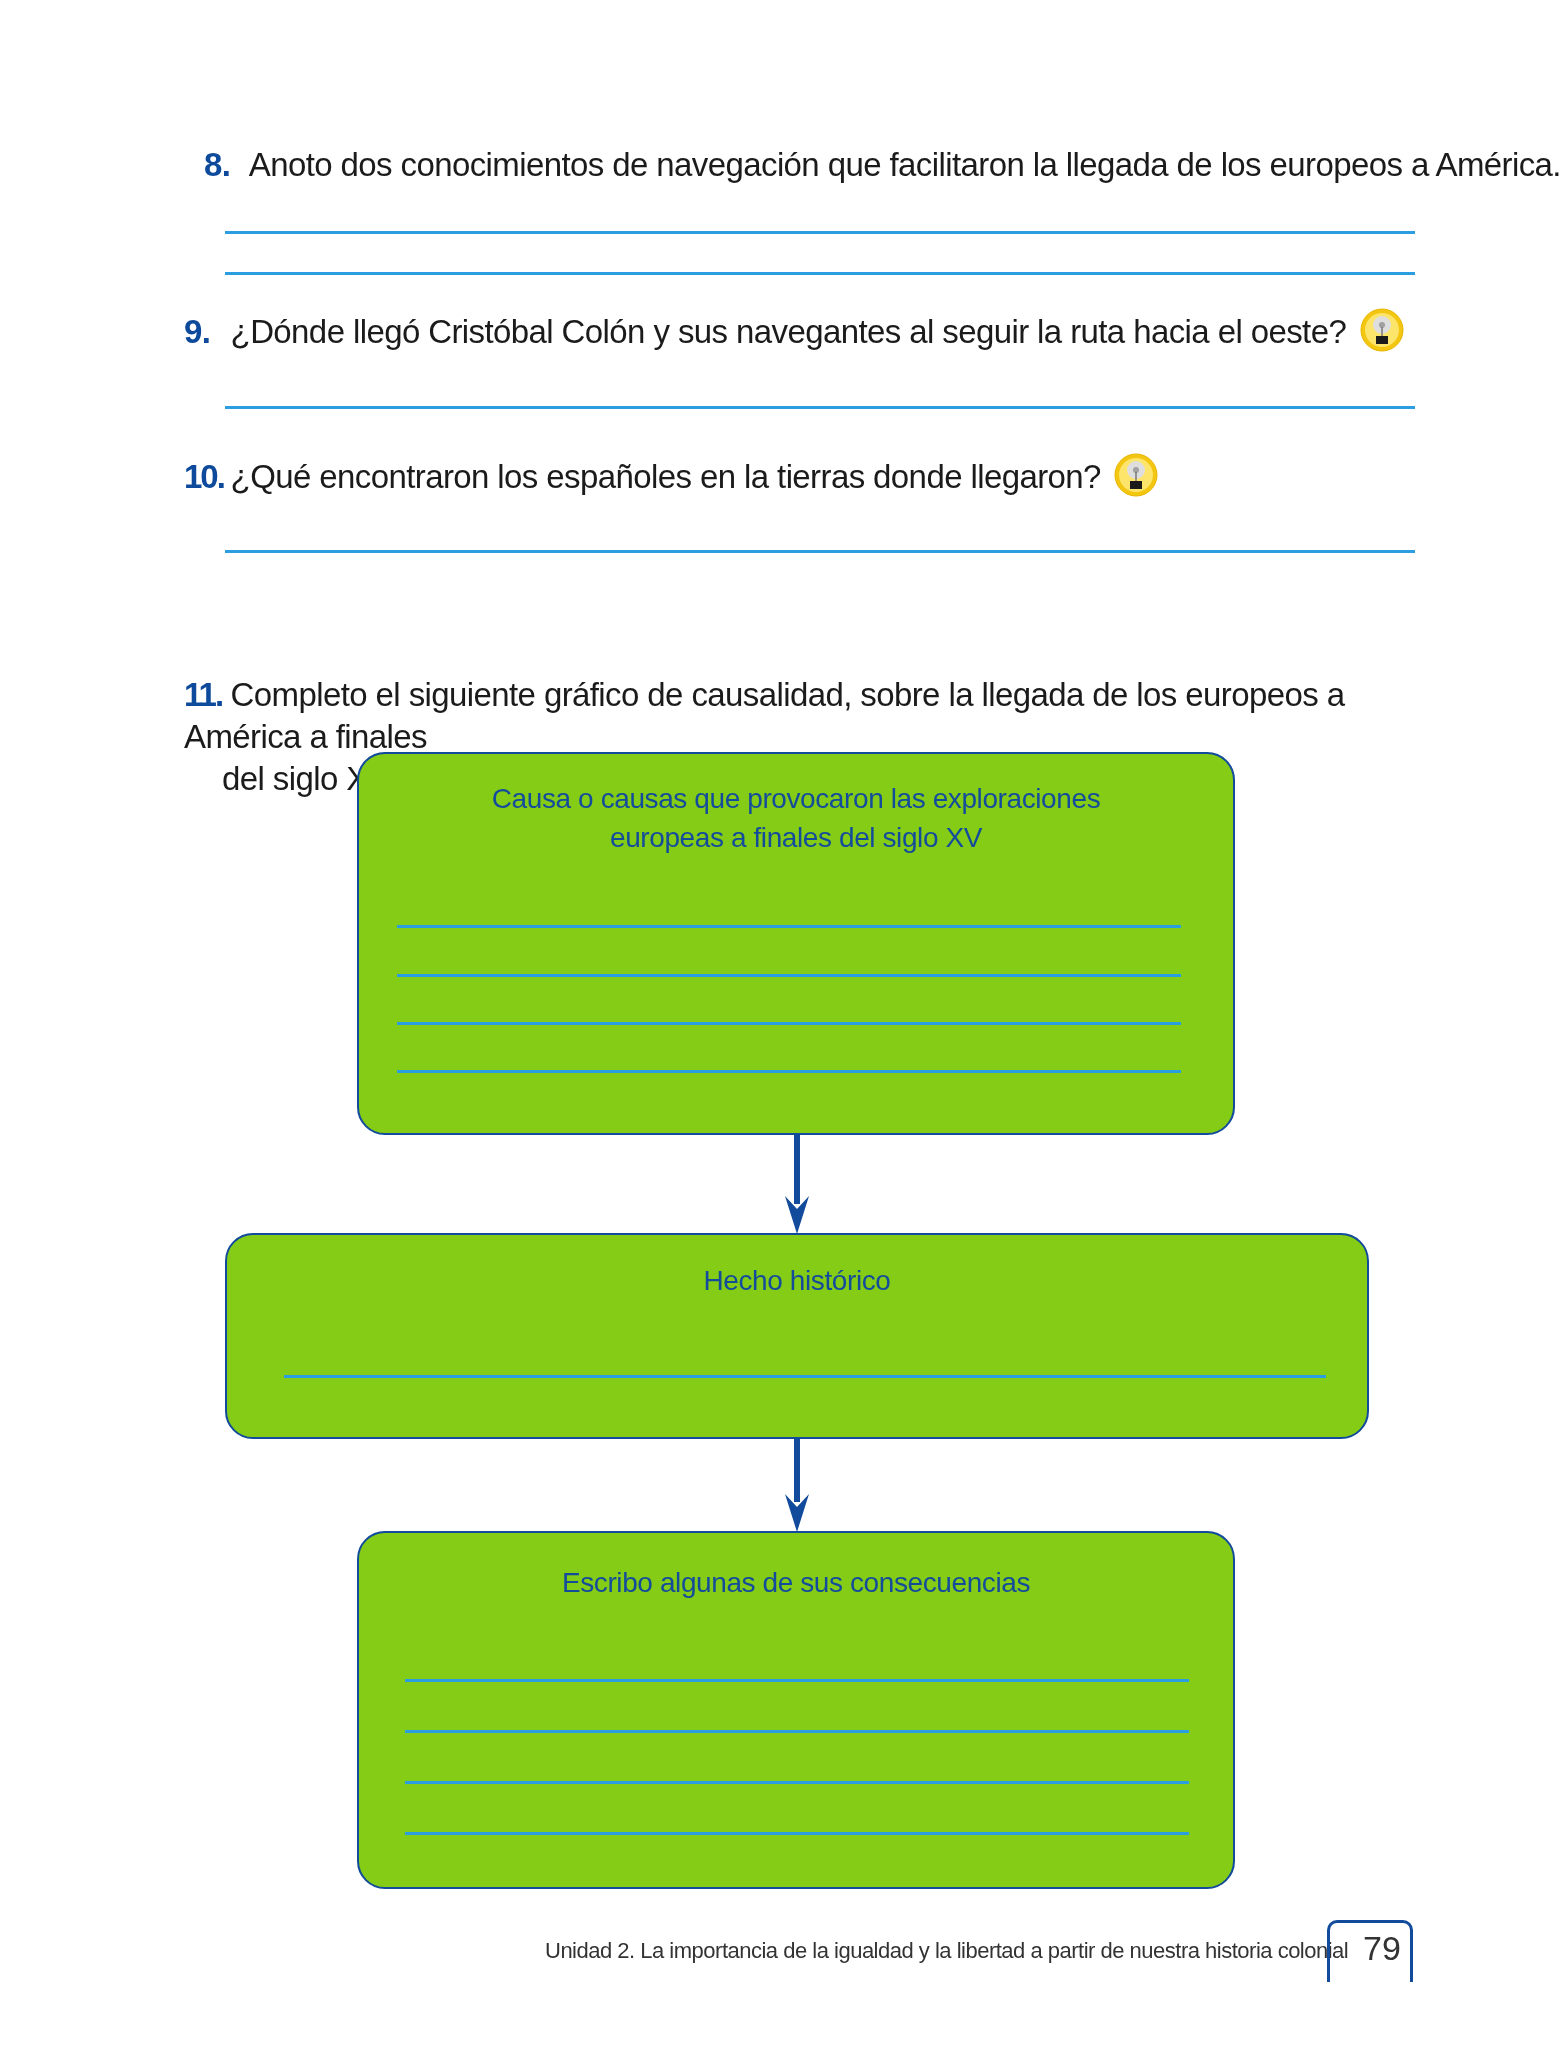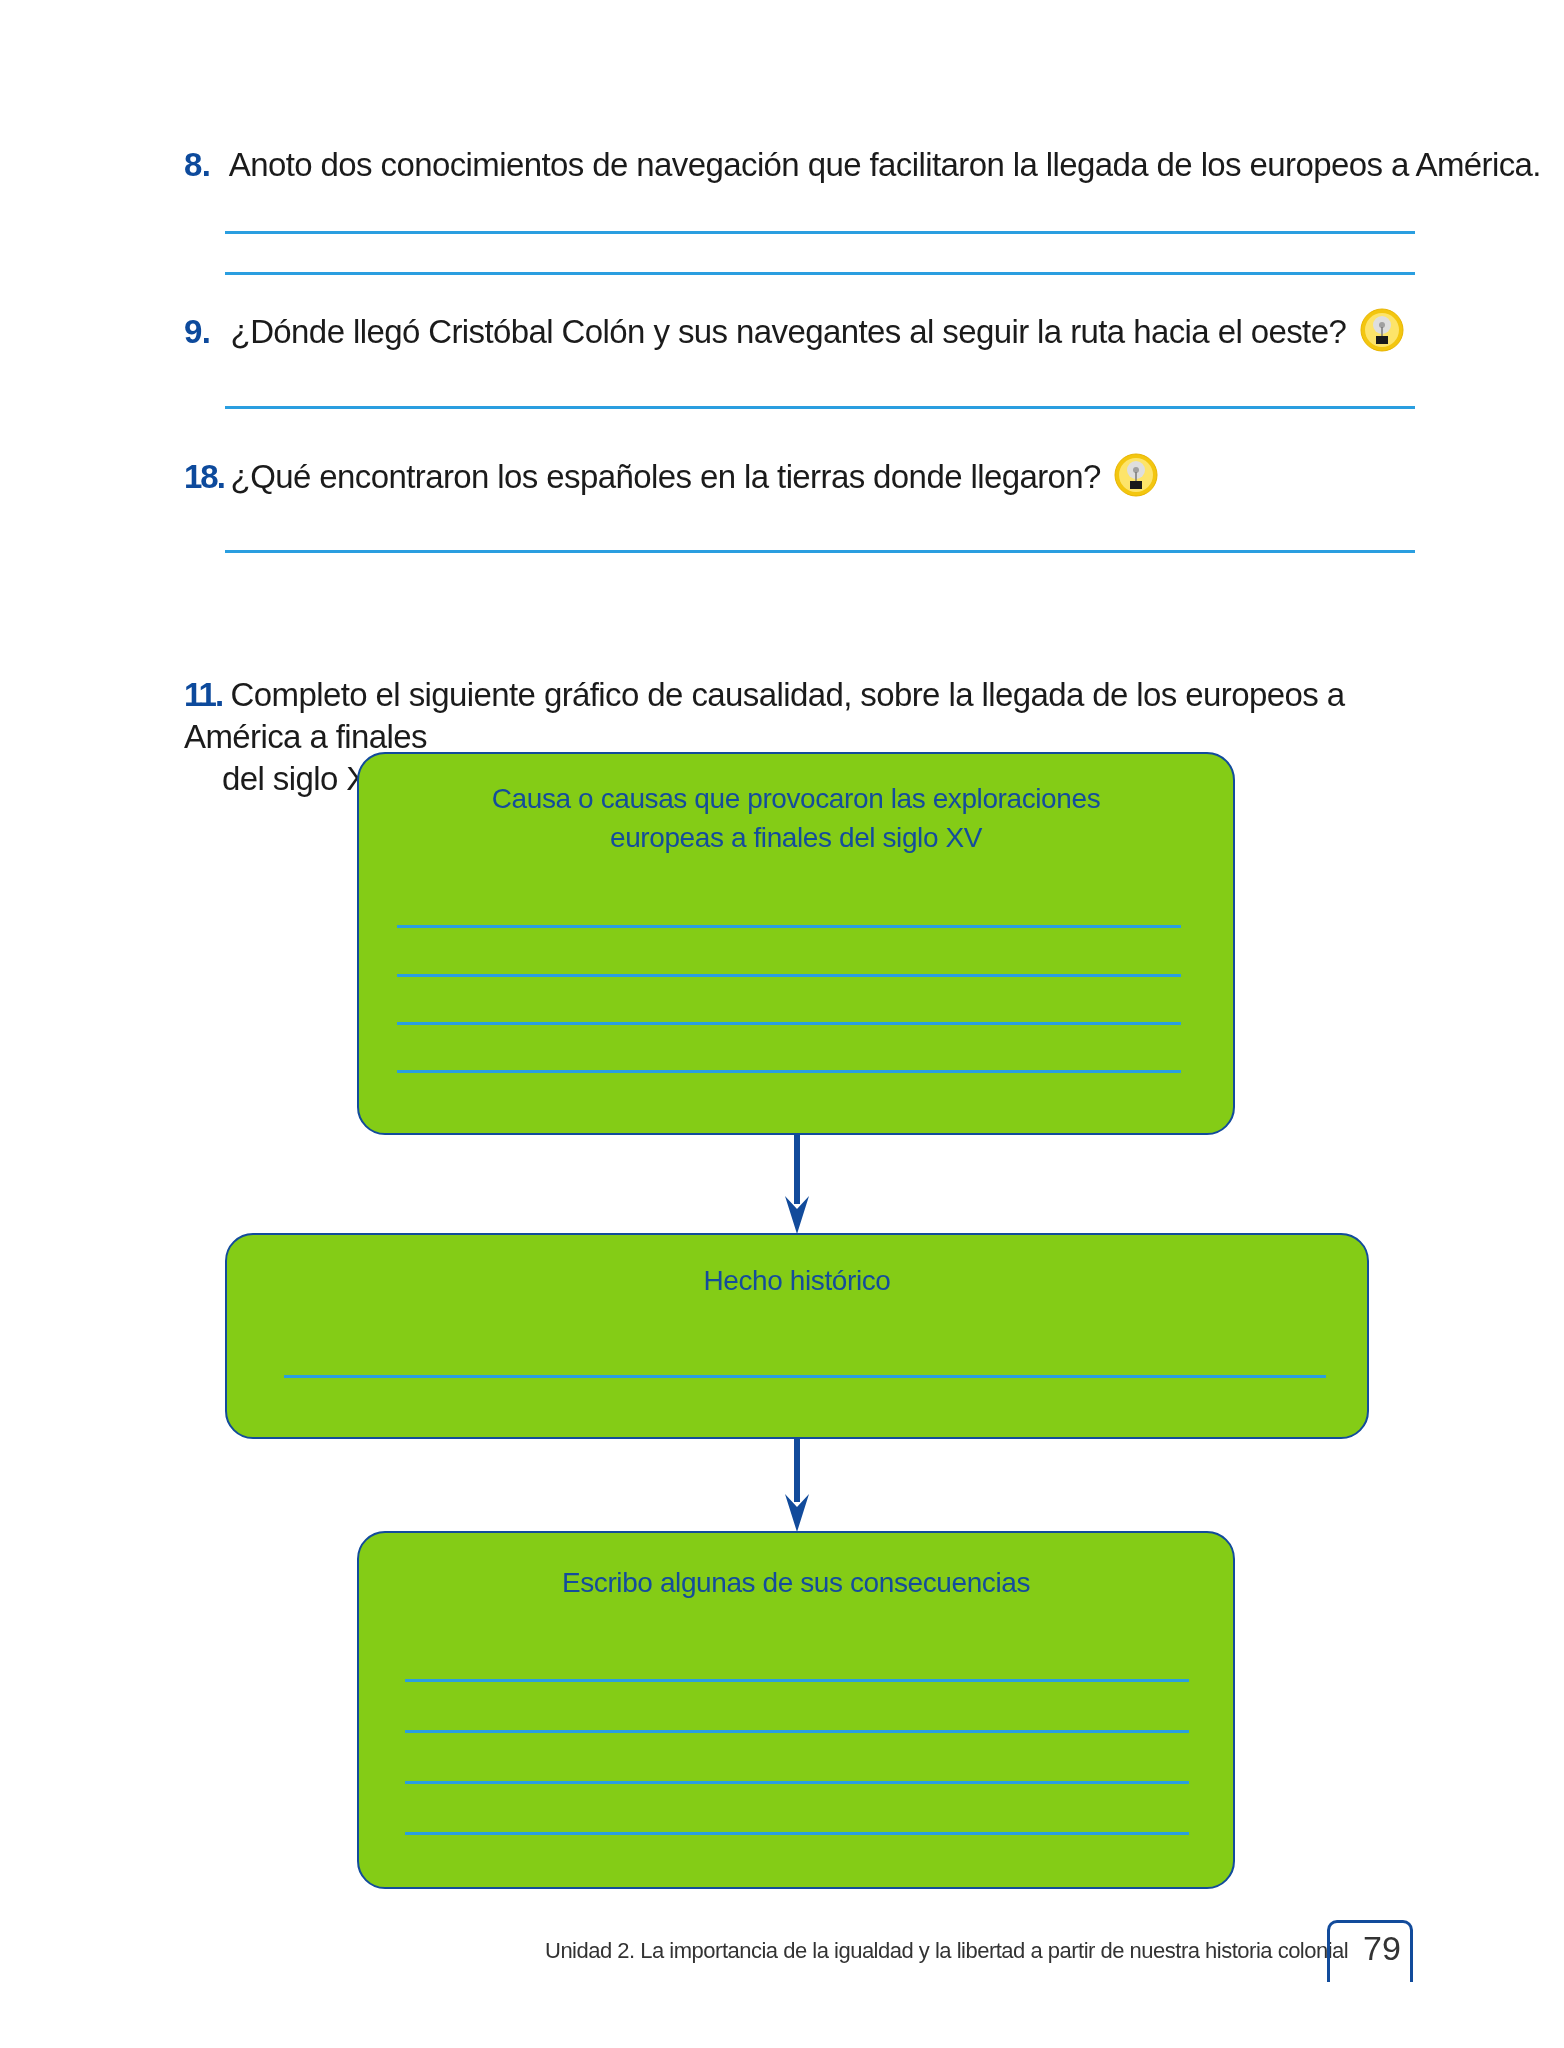--- a/index.html
+++ b/index.html
@@ -18,21 +18,21 @@
   .footer { position: absolute; left: 545px; top: 1938px; font-size: 22px; color: #333;
             letter-spacing: -0.5px; }
   .page-box { position: absolute; left: 1327px; top: 1920px; width: 86px; height: 62px;
               border: 3px solid #124b9b; border-bottom: none; border-radius: 10px 10px 0 0; box-sizing: border-box; }
   .page-num { position: absolute; left: 0; right: 0; top: 6px; text-align: center;
               font-size: 34px; color: #333; padding-left: 24px; }
 </style>
 </head>
 <body>
 
-<div class="q" style="top:144px;">
+<div class="q" style="top:144px;margin-left:20px;">
   <span class="num w38">8.</span>
   <span class="txt">Anoto dos conocimientos de navegación que facilitaron la llegada de los europeos a América.</span>
 </div>
 <div class="line" style="left:225px; width:1190px; top:231px;"></div>
 <div class="line" style="left:225px; width:1190px; top:272px;"></div>
 
 <div class="q" style="top:311px;">
   <span class="num w38">9.</span>
   <span class="txt">¿Dónde llegó Cristóbal Colón y sus navegantes al seguir la ruta hacia el oeste?</span>
   <span class="bulb">
@@ -42,21 +42,21 @@
       <circle cx="23" cy="18" r="9" fill="#dedede"></circle>
       <circle cx="23" cy="18" r="3" fill="#a0a0a0"></circle>
       <path d="M23 20 L23 29" stroke="#777" stroke-width="1.5"></path>
       <rect x="17" y="29" width="12" height="8" fill="#1a1a1a"></rect>
     </svg>
   </span>
 </div>
 <div class="line" style="left:225px; width:1190px; top:406px;"></div>
 
 <div class="q" style="top:456px;">
-  <span class="num w38" style="letter-spacing:-2px;">18.</span>
+  <span class="num w38" style="letter-spacing:-2px;">10.</span>
   <span class="txt">¿Qué encontraron los españoles en la tierras donde llegaron?</span>
   <span class="bulb">
     <svg viewBox="0 0 46 46" width="46" height="46">
       <circle cx="23" cy="23" r="21" fill="#f3c60f" stroke="#e8b400" stroke-width="1"></circle>
       <circle cx="23" cy="23" r="17" fill="#fde46a"></circle>
       <circle cx="23" cy="18" r="9" fill="#dedede"></circle>
       <circle cx="23" cy="18" r="3" fill="#a0a0a0"></circle>
       <path d="M23 20 L23 29" stroke="#777" stroke-width="1.5"></path>
       <rect x="17" y="29" width="12" height="8" fill="#1a1a1a"></rect>
     </svg>

